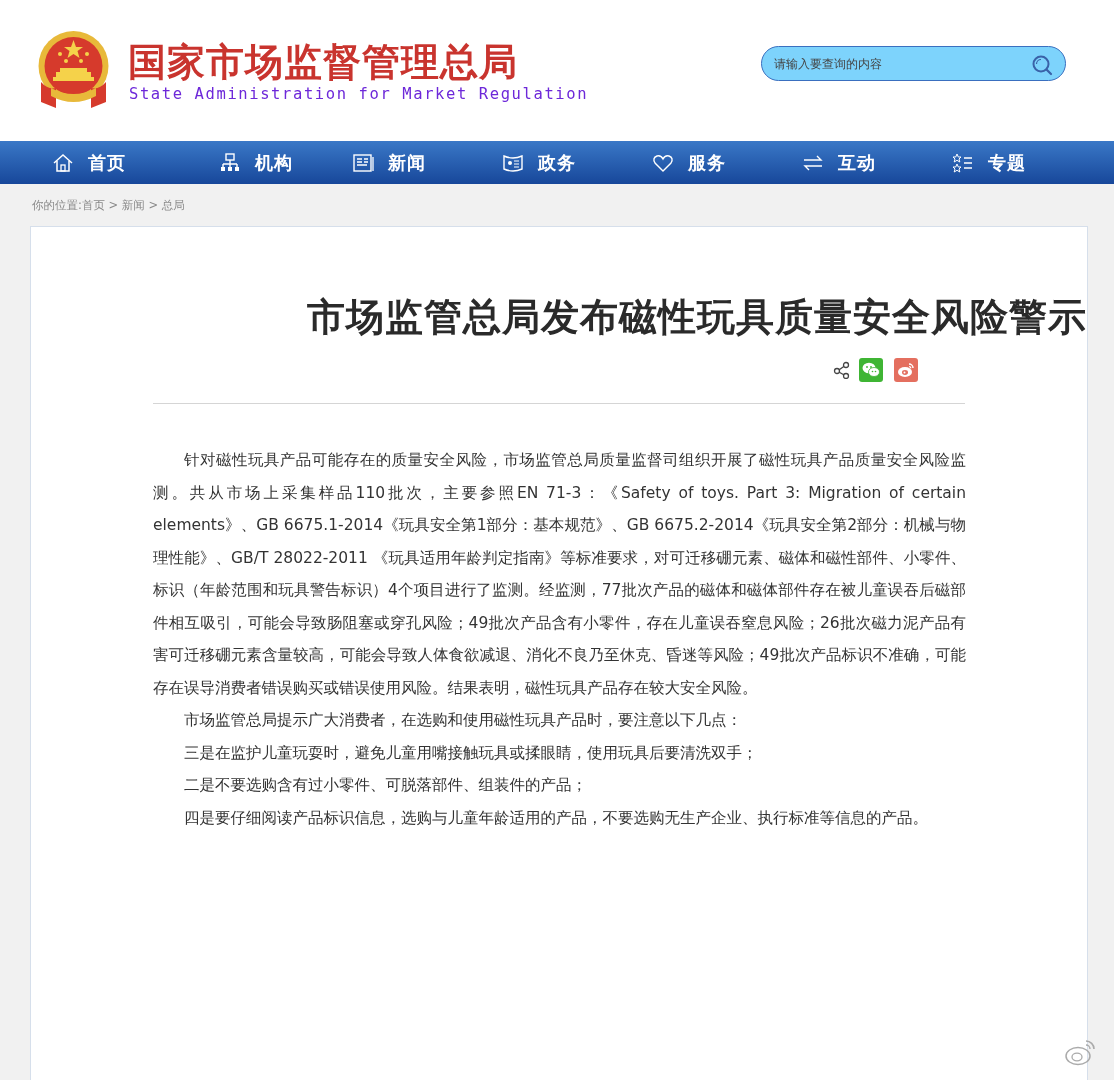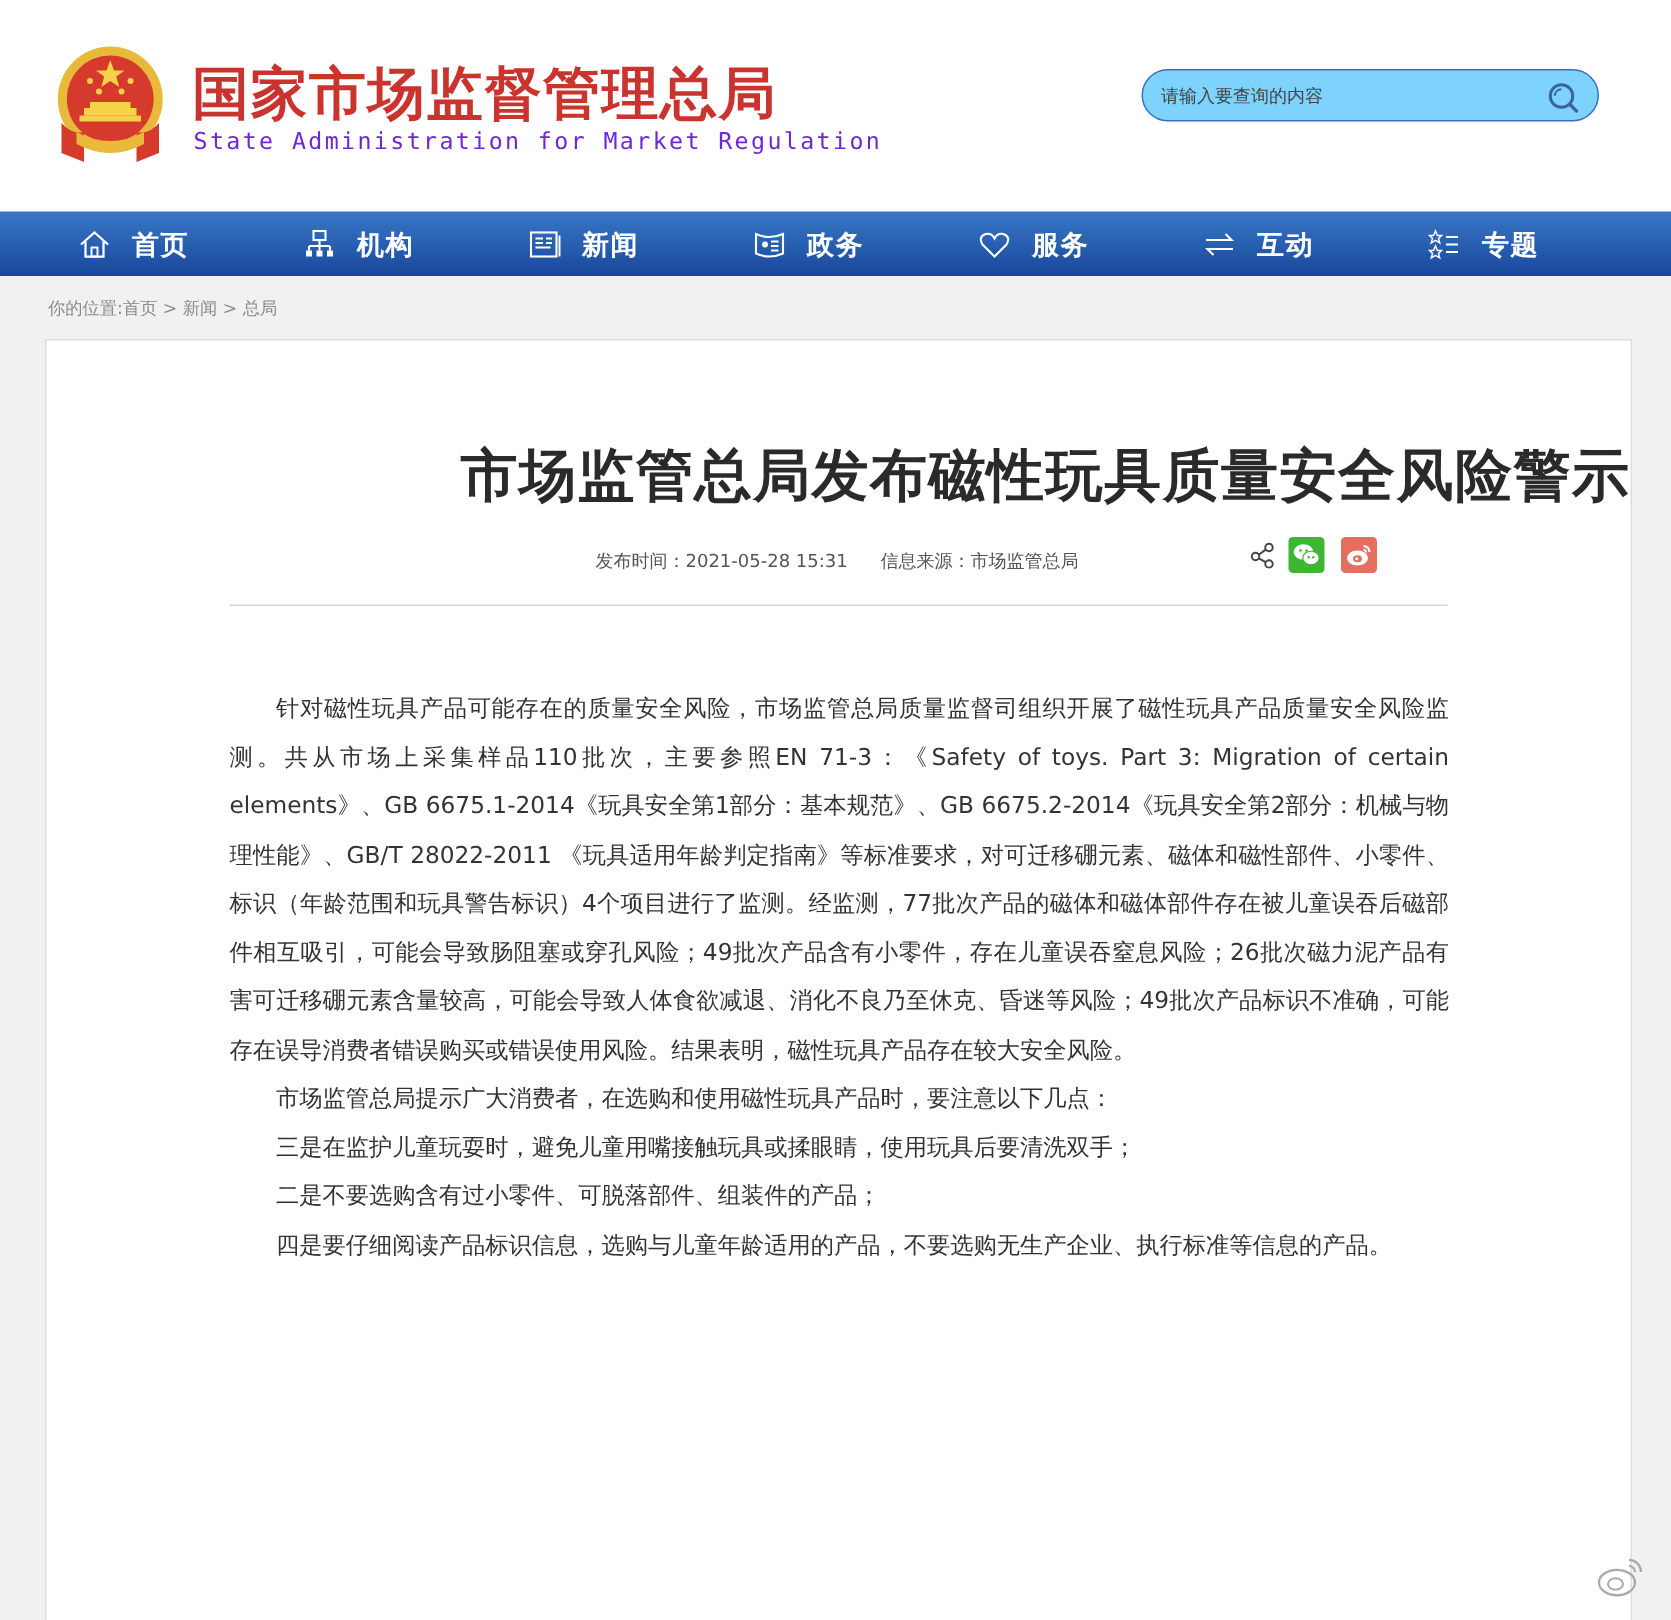--- a/index.html
+++ b/index.html
@@ -30,21 +30,21 @@
   
   .card { position: absolute; left: 30px; top: 226px; width: 1058px; height: 860px; background: #fff; border: 1px solid #d6dfeb; }
   .title { position: absolute; left: 0; width: 100%; top: 66px; text-align: right; font-size: 38px; color: #2a2a2a; letter-spacing: 1px; line-height: 48px; }
   .meta { position: absolute; left: 366px; top: 139px; font-size: 12px; color: #555; white-space: nowrap; }
   .meta span { margin-right: 18px; }
   .share { position: absolute; left: 802px; top: 131px; display: flex; align-items: center; }
   .share-icon { width: 18px; height: 18px; margin-right: 8px; cursor: pointer; }
   .sq { width: 24px; height: 24px; border-radius: 3px; margin-right: 11px; display: flex; align-items: center; justify-content: center; cursor: pointer; }
   .divider { position: absolute; left: 122px; top: 176px; width: 812px; height: 1px; background: #d5d5d5; }
 
-  .article { position: absolute; left: 122px; top: 229px; width: 813px; font-size: 15.5px; line-height: 32.5px; color: #333; text-align: justify; }
+  .article { position: absolute; left: 122px; top: 217px; width: 813px; font-size: 15.5px; line-height: 32.5px; color: #333; text-align: justify; }
   .article p { text-indent: 2em; }
 
   .watermark { position: absolute; right: 12px; top: 1034px; font-size: 27px; color: rgba(255,255,255,0.85); -webkit-text-stroke: 1px #999; white-space: nowrap; text-shadow: 0 0 2px #bbb; letter-spacing: 1px; }
   .wm-icon { display: inline-block; vertical-align: middle; margin-right: 4px; }
 </style>
 </head>
 <body>
 
 <div class="header">
   <svg class="emblem" viewBox="0 0 75 80">
@@ -77,21 +77,21 @@
 
 <div class="nav">
   <div class="nav-item" style="left:52px">
     <svg viewBox="0 0 22 22">
         <path d="M2 11 L11 3 L20 11" fill="none" stroke="#fff" stroke-width="1.5"></path>
         <path d="M5 9 L5 19 L17 19 L17 9" fill="none" stroke="#fff" stroke-width="1.5"></path>
         <rect x="9" y="13" width="4" height="6" fill="none" stroke="#fff" stroke-width="1.3"></rect>
       </svg>
     <span class="nav-label">首页</span>
   </div>
-  <div class="nav-item" style="left:202px">
+  <div class="nav-item" style="left:219px">
     <svg viewBox="0 0 22 22">
         <rect x="7" y="2" width="8" height="6" fill="none" stroke="#fff" stroke-width="1.4"></rect>
         <path d="M11 8 V12 M4 12 H18 M4 12 V15 M11 12 V15 M18 12 V15" stroke="#fff" stroke-width="1.4" fill="none"></path>
         <rect x="2" y="15" width="4" height="4" fill="#fff"></rect>
         <rect x="9" y="15" width="4" height="4" fill="#fff"></rect>
         <rect x="16" y="15" width="4" height="4" fill="#fff"></rect>
       </svg>
     <span class="nav-label">机构</span>
   </div>
   <div class="nav-item" style="left:352px">
@@ -133,24 +133,20 @@
   </div>
 </div>
 
 <div class="breadcrumb">
   <span>你的位置:</span><a>首页</a><span> &gt; </span><a>新闻</a><span> &gt; </span><a>总局</a>
 </div>
 
 <div class="card">
   <h1 class="title">市场监管总局发布磁性玩具质量安全风险警示</h1>
 
-  <div class="meta">
-    <span><span style="margin:0">发布时间：</span><span style="margin:0">2021-05-28 15:31</span></span>
-    <span><span style="margin:0">信息来源：</span><span style="margin:0">市场监管总局</span></span>
-  </div>
 
   <div class="share">
     <svg class="share-icon" viewBox="0 0 18 18">
       <circle cx="4" cy="10" r="2.5" fill="none" stroke="#444" stroke-width="1.3"></circle>
       <circle cx="13" cy="4" r="2.5" fill="none" stroke="#444" stroke-width="1.3"></circle>
       <circle cx="13" cy="15" r="2.5" fill="none" stroke="#444" stroke-width="1.3"></circle>
       <line x1="6.2" y1="8.8" x2="10.8" y2="5.4" stroke="#444" stroke-width="1.3"></line>
       <line x1="6.2" y1="11.2" x2="10.8" y2="13.8" stroke="#444" stroke-width="1.3"></line>
     </svg>
     <div class="sq" style="background:#3fb534">

